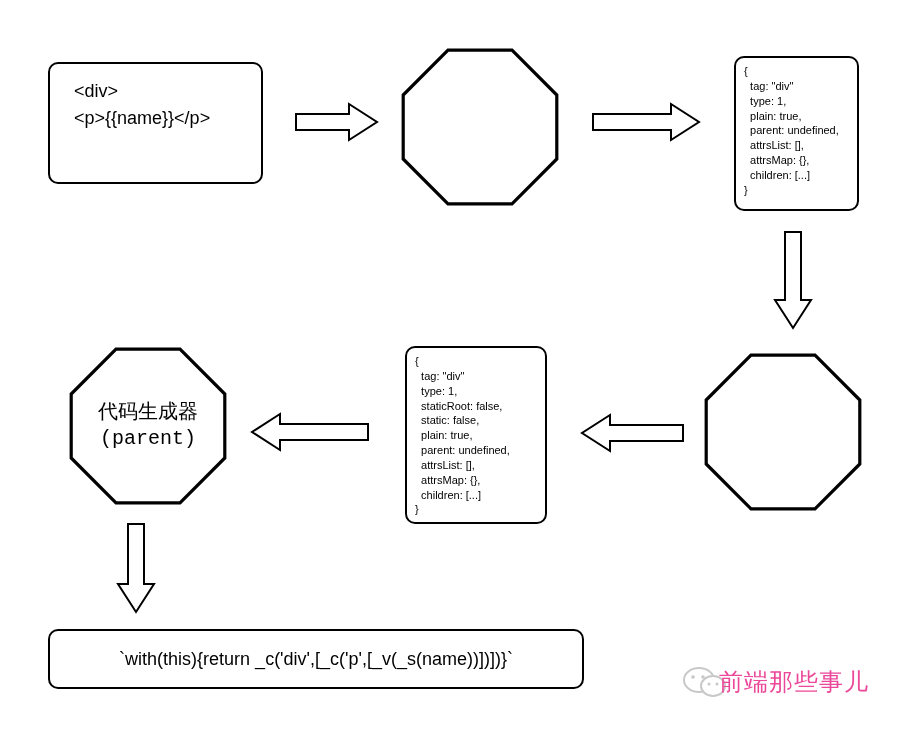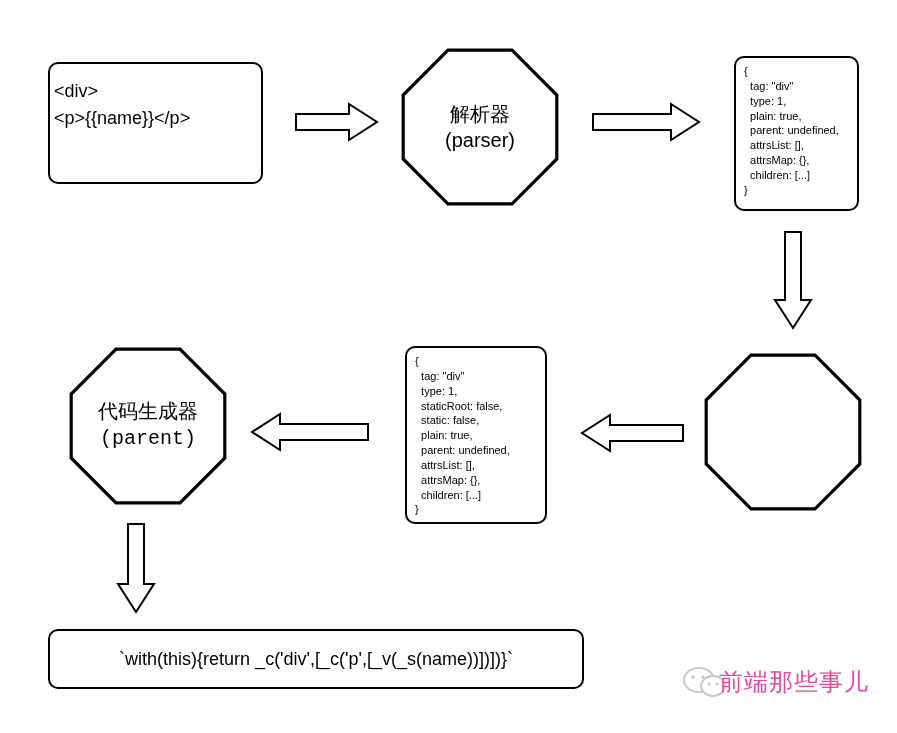--- a/index.html
+++ b/index.html
@@ -15,21 +15,21 @@
   }
   .box {
     position: absolute;
     border: 2px solid #000;
     border-radius: 10px;
     background: #fff;
   }
   .template-box {
     left: 48px; top: 62px;
     width: 215px; height: 122px;
-    padding: 14px 4px;
+    padding: 14px 24px;
     font-size: 18px;
     line-height: 1.5;
   }
   .ast1-box {
     left: 734px; top: 56px;
     width: 125px; height: 155px;
     padding: 6px 8px;
     font-size: 11px;
     line-height: 1.35;
     white-space: pre;
@@ -102,24 +102,20 @@
 <div class="arrow" style="left:294px; top:102px;">
   <svg width="85" height="40" viewBox="0 0 85 40">
     <path d="M2 12 L55 12 L55 2 L83 20 L55 38 L55 28 L2 28 Z" fill="#fff" stroke="#000" stroke-width="2"></path>
   </svg>
 </div>
 
 <div class="octagon oct-parser">
   <svg viewBox="0 0 100 100">
     <polygon points="30,2 70,2 98,30 98,70 70,98 30,98 2,70 2,30" fill="#fff" stroke="#000" stroke-width="2"></polygon>
   </svg>
-  <div class="label">
-    <div>解析器</div>
-    <div>(parser)</div>
-  </div>
 </div>
 
 <div class="arrow" style="left:591px; top:102px;">
   <svg width="110" height="40" viewBox="0 0 110 40">
     <path d="M2 12 L80 12 L80 2 L108 20 L80 38 L80 28 L2 28 Z" fill="#fff" stroke="#000" stroke-width="2"></path>
   </svg>
 </div>
 
 <div class="box ast1-box">{
   tag: "div"

